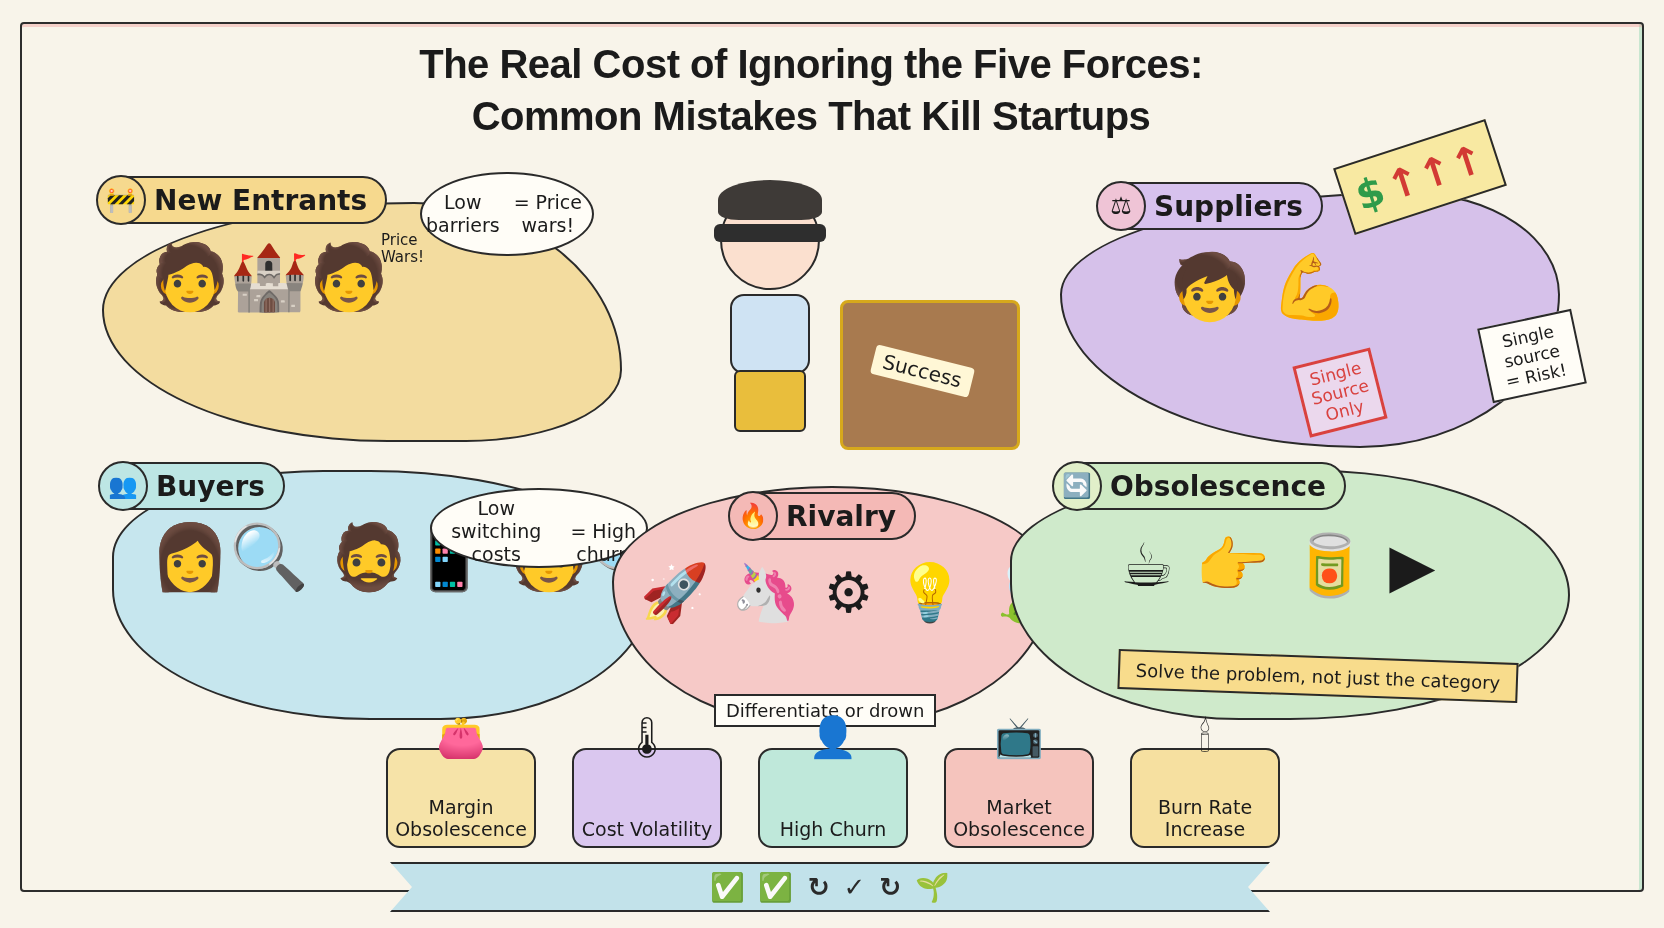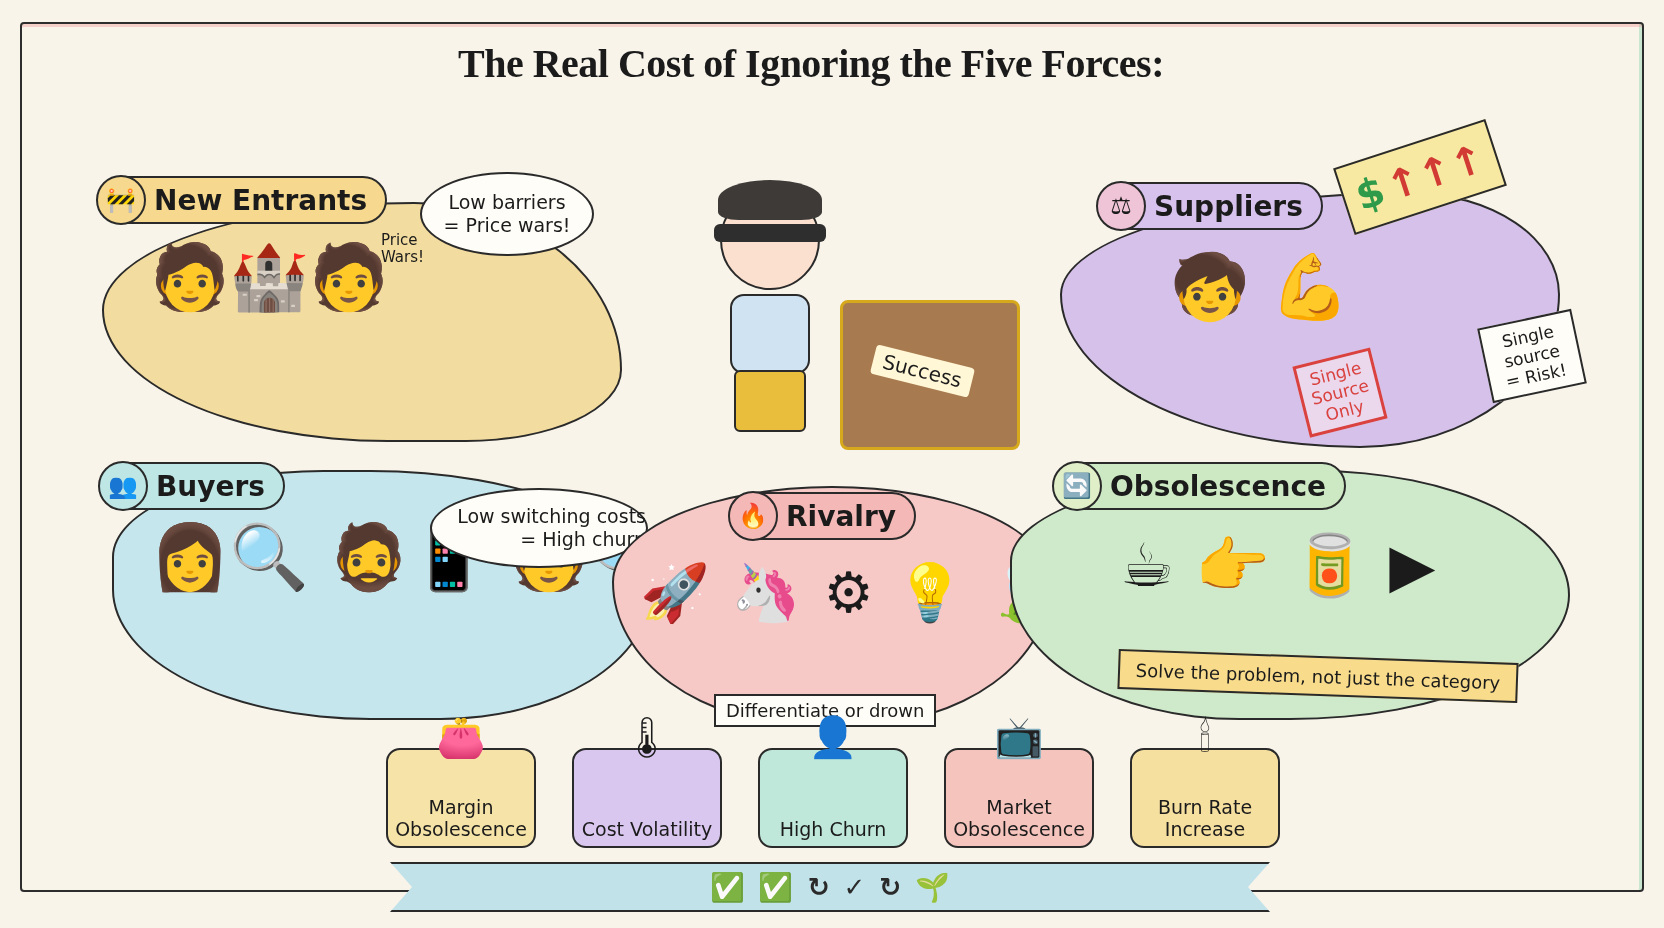--- a/index.html
+++ b/index.html
@@ -10,21 +10,21 @@
     color: #1b1b1b;
     position: relative;
   }
   .frame {
     position: absolute; left: 20px; top: 22px; width: 1624px; height: 870px;
     border: 2.5px solid #2d2d2d; border-radius: 4px;
     box-shadow: inset 0 4px 0 -1px rgba(240,140,140,.35), inset -4px 0 0 -1px rgba(130,210,170,.4);
   }
   .title {
     position: absolute; left: 0; width: 1622px; top: 38px; text-align: center;
-    font-family: Liberation Serif, serif; font-weight: bold; font-size: 40px; line-height: 52px;
+    font-family: Liberation Sans, sans-serif; font-weight: bold; font-size: 40px; line-height: 52px;
     letter-spacing: -0.5px;
   }
   .blob { position: absolute; border: 2.5px solid #2a2a2a; }
   .blob-entrants { left: 102px; top: 202px; width: 520px; height: 240px; background: #f3dc9f; border-radius: 60% 40% 30% 55% / 45% 70% 30% 55%; }
   .blob-suppliers { left: 1060px; top: 192px; width: 500px; height: 256px; background: #d6c1ea; border-radius: 70% 30% 40% 60% / 40% 40% 60% 60%; }
   .blob-buyers { left: 112px; top: 470px; width: 540px; height: 250px; background: #c6e6ee; border-radius: 45% 60% 45% 55% / 40% 55% 60% 60%; }
   .blob-rivalry { left: 612px; top: 486px; width: 440px; height: 240px; background: #f6c9c7; border-radius: 50% 50% 45% 45% / 40% 40% 60% 60%; }
   .blob-subs { left: 1010px; top: 470px; width: 560px; height: 250px; background: #cfeacb; border-radius: 55% 50% 55% 45% / 40% 55% 55% 60%; }
 
   .pill {
@@ -44,21 +44,21 @@
   .pill-buyers { left: 100px; top: 462px; background: #bde6e4; }
   .pill-buyers .circ { background: #bde6e4; }
   .pill-rivalry { left: 730px; top: 492px; background: #f4b9b6; }
   .pill-rivalry .circ { background: #f4b9b6; }
   .pill-subs { left: 1054px; top: 462px; background: #cde9c3; }
   .pill-subs .circ { background: #e1efc9; }
 
   .bubble {
     position: absolute; background: #fffdf7; border: 2.5px solid #2a2a2a;
     border-radius: 50%; text-align: center; font-size: 19px; line-height: 23px;
-    display: flex; align-items: center; justify-content: center; flex-direction: column;
+    display: flex; align-items: center; justify-content: center; 
   }
   .bubble-entrants { left: 420px; top: 172px; width: 174px; height: 84px; }
   .bubble-buyers { left: 430px; top: 488px; width: 218px; height: 80px; align-items: flex-end; }
 
   .note { position: absolute; font-size: 15px; line-height: 17px; margin-left: 11px; }
   .note-wars { left: 370px; top: 232px; }
 
   .sign {
     position: absolute; background: #fffdf7; border: 2px solid #2a2a2a;
     font-size: 17px; line-height: 20px; text-align: center; padding: 6px 8px;
@@ -134,20 +134,21 @@
   .banner .chk { color: #4aa04a; font-size: 28px; }
   .banner .cyc { color: #2a2a2a; font-size: 26px; }
 </style>
 </head>
 <body>
 
 <div class="frame"></div>
 
 <h1 class="title">
   <span>The Real Cost of Ignoring the Five Forces:</span><br>
+  <span>Common Mistakes That Kill Startups</span>
 </h1>
 
 <div class="blob blob-entrants"></div>
 <div class="people-icons entrants-people">🧑🏰🧑</div>
 <div class="note note-wars">
   <span>Price</span><br>
   <span>Wars!</span>
 </div>
 <div class="pill pill-entrants">
   <span class="circ">🚧</span>

